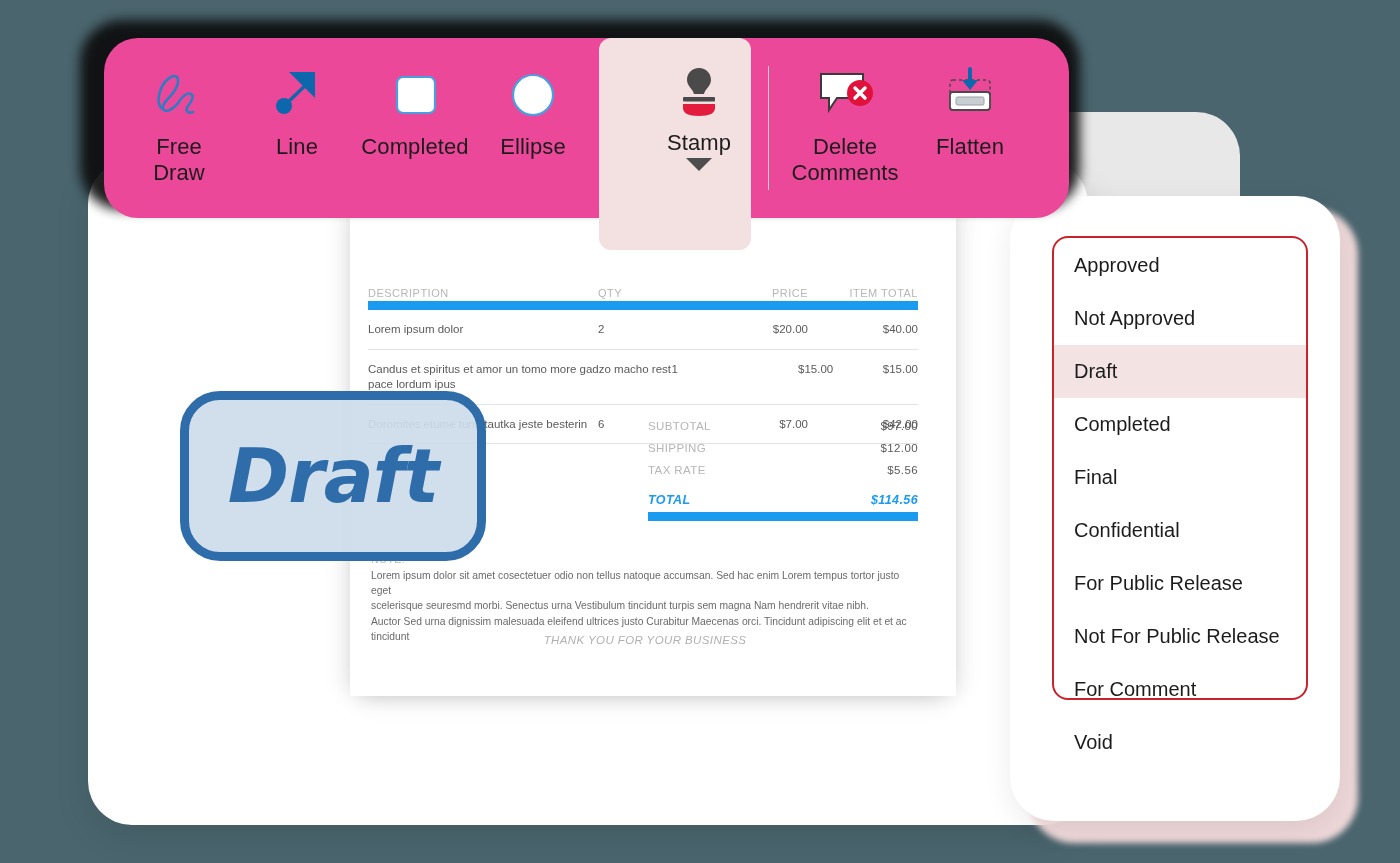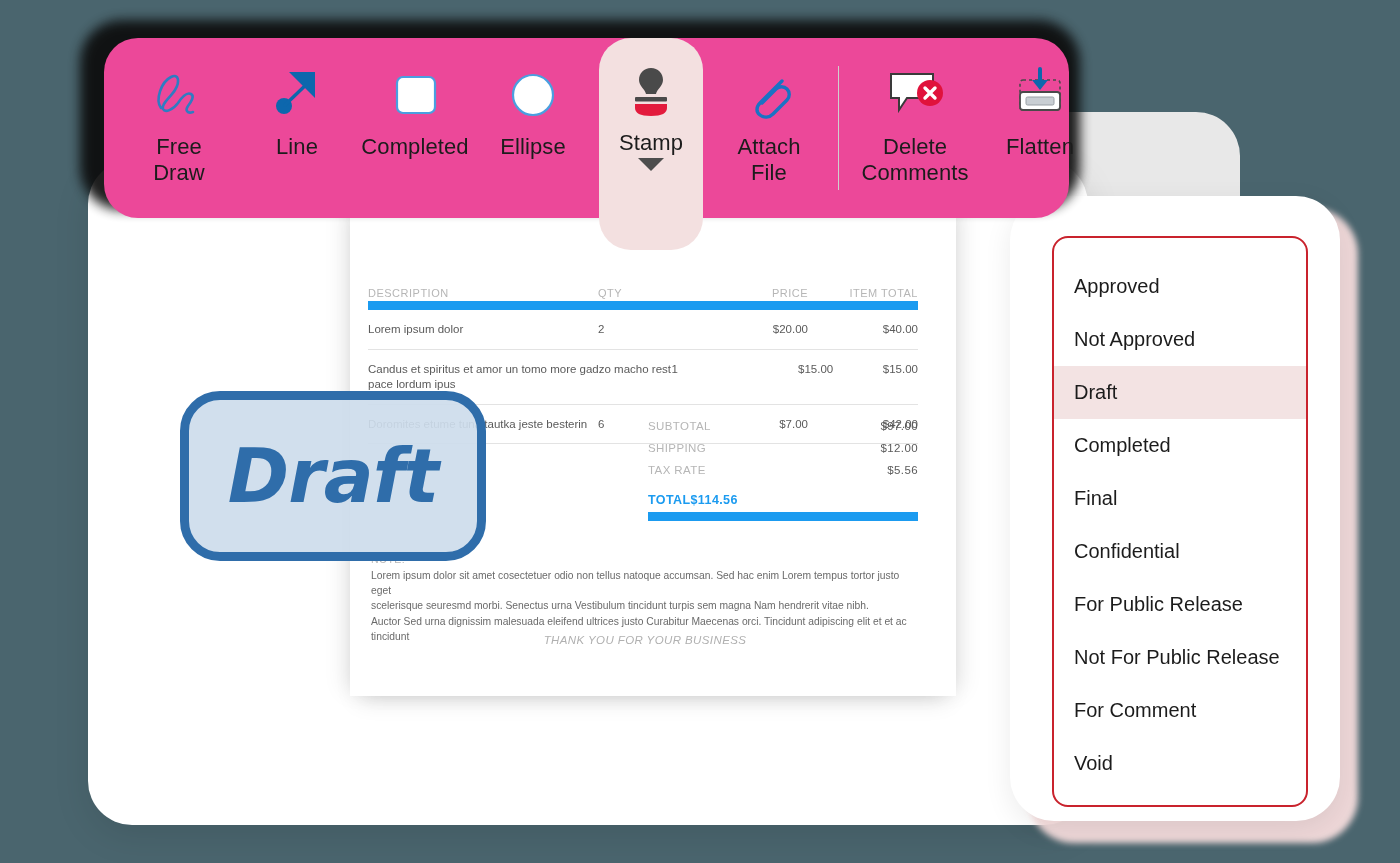--- a/index.html
+++ b/index.html
@@ -110,25 +110,26 @@
   }
   .tb-divider {
     width: 1px;
     height: 124px;
     background: #cfcfcf;
     margin: 28px 10px 0 10px;
     flex: none;
   }
   .tb-item.active {
     background: #f3e0e0;
-    border-radius: 32px;
+    border-radius: 12px;
     width: 104px;
     height: 190px;
     margin: 0 7px;
     padding-top: 22px;
+    padding-left: 48px;
   }
   .tb-item.active .caret {
     margin-top: 2px;
     width: 0; height: 0;
     border-left: 13px solid transparent;
     border-right: 13px solid transparent;
     border-top: 13px solid #4d4d4d;
   }
   .tb-item.wide { width: 132px; }
 
@@ -172,26 +173,27 @@
     font-size: 11.5px;
   }
   .tot-line {
     display: flex; justify-content: space-between;
     padding: 5px 0;
     color: #b6b6b6;
     letter-spacing: .4px;
   }
   .tot-line .val { color: #5a5a5a; }
   .tot-grand {
-    display: flex; 
+    display: flex; justify-content: space-between;
     margin-top: 12px;
     font-weight: bold;
     color: #1b9bf0;
     font-size: 12.5px;
     letter-spacing: .4px;
+    font-style: italic;
   }
   .tot-bar { height: 9px; background: #1b9bf0; margin-top: 5px; }
 
   .note-wrap {
     position: absolute;
     left: 371px; top: 553px;
     width: 548px;
   }
   .note-title {
     font-size: 10.5px; color: #b6b6b6; letter-spacing: .4px;
@@ -229,25 +231,25 @@
     font-weight: bold;
     font-size: 74px;
     color: #2f6daa;
     letter-spacing: -1px;
   }
 
   
   .dropdown {
     position: absolute;
     left: 1052px; top: 236px;
-    width: 256px; height: 571px;
+    width: 256px; height: 464px;
     background: #ffffff;
     border: 2px solid #c9232d;
     border-radius: 16px;
-    padding: 22px 0;
+    padding: 1px 0;
     box-sizing: border-box;
   }
   .dd-item {
     height: 53px;
     display: flex;
     align-items: center;
     padding-left: 20px;
     font-size: 20px;
     color: #1c1c1c;
     cursor: pointer;
@@ -388,28 +390,20 @@
           <svg width="56" height="58" viewBox="0 0 56 58">
             <path d="M28 6 C35 6 40 11 40 18 C40 24 34 27 33 32 L23 32 C22 27 16 24 16 18 C16 11 21 6 28 6 Z" fill="#4a4a4a"></path>
             <rect x="12" y="35" width="32" height="4.5" rx="1" fill="#4a4a4a"></rect>
             <path d="M12 42 L44 42 L44 46 C44 51 39 54 28 54 C17 54 12 51 12 46 Z" fill="#e31b3d"></path>
           </svg>
         </div>
         <div class="lbl">Stamp</div>
         <div class="caret"></div>
       </div>
 
-      <div class="tb-item">
-        <div class="ic">
-          <svg width="56" height="56" viewBox="0 0 56 56">
-            <path d="M41 14 L19 36 C15 40 15 45 19 48 C23 51 28 51 32 47 L46 33 C49 30 49 25 46 22 C43 19 38 19 35 22 L21 36" fill="none" stroke="#1a73c4" stroke-width="3.4" stroke-linecap="round" stroke-linejoin="round"></path>
-          </svg>
-        </div>
-        <div class="lbl">Attach<br>File</div>
-      </div>
 
       <div class="tb-divider"></div>
 
       <div class="tb-item wide">
         <div class="ic">
           <svg width="64" height="58" viewBox="0 0 64 58">
             <path d="M8 8 L50 8 L50 32 L24 32 L16 44 L16 32 L8 32 Z" fill="#ffffff" stroke="#3a3a3a" stroke-width="2"></path>
             <circle cx="47" cy="27" r="13" fill="#e0123c"></circle>
             <path d="M42 22 L52 32 M52 22 L42 32" stroke="#ffffff" stroke-width="3.4" stroke-linecap="round"></path>
           </svg>

